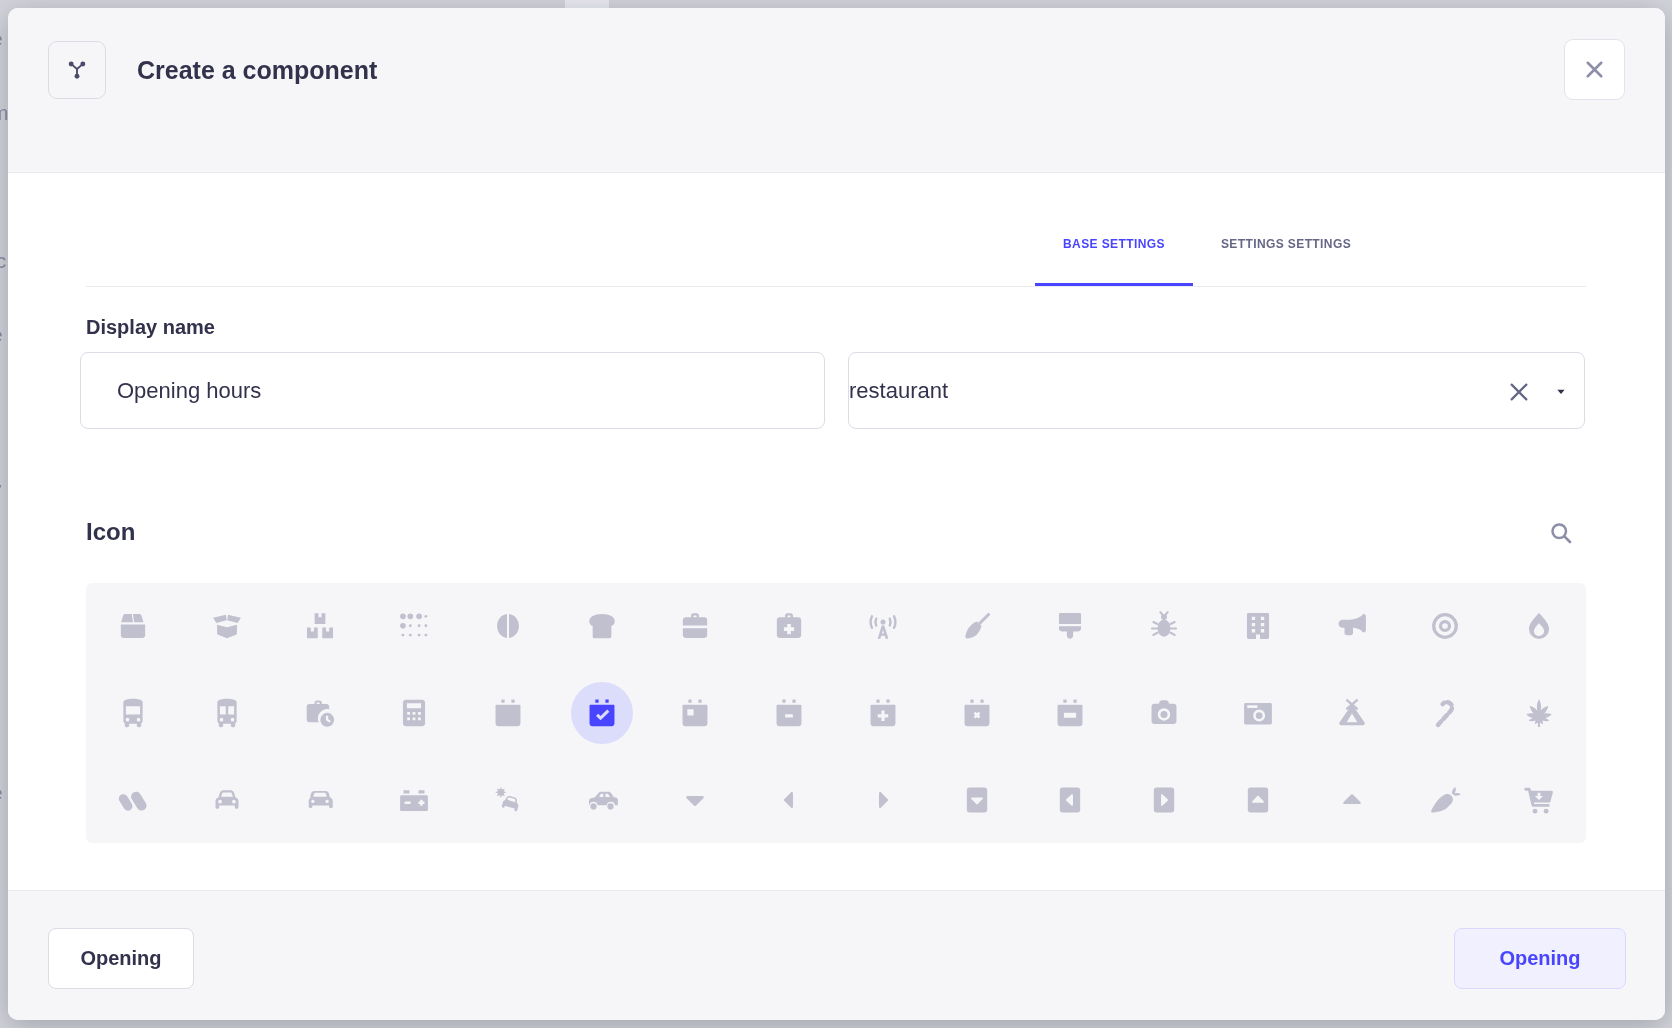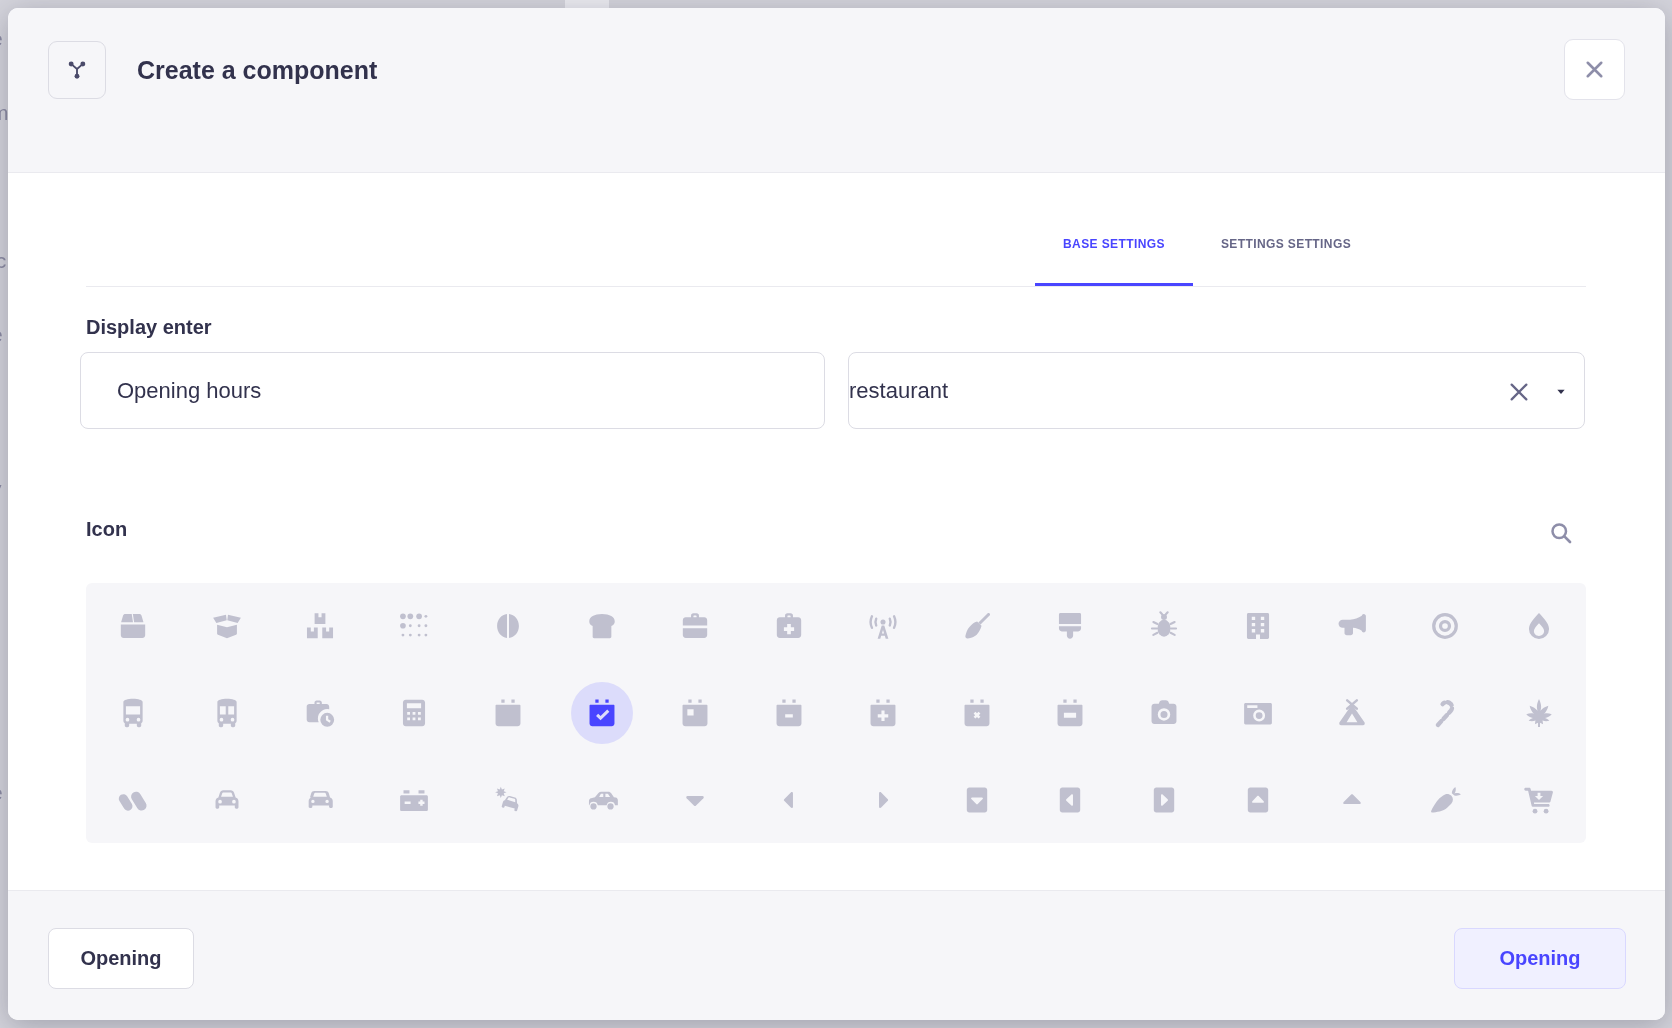--- a/index.html
+++ b/index.html
@@ -37,21 +37,21 @@
   .text-input{position:absolute;top:344px;left:72px;width:745px;height:77px;
        border:1px solid var(--border);border-radius:8px;background:#fff;
        font-size:22px;color:var(--text);padding:0 20px 0 36px;outline:none;
        font-family:"Liberation Sans",sans-serif}
   .select{position:absolute;top:344px;left:840px;width:737px;height:77px;
        border:1px solid var(--border);border-radius:8px;background:#fff;
        display:flex;align-items:center;cursor:pointer}
   .select .val{font-size:22px}
   .sel-clear{position:absolute;left:654px;top:23px;width:32px;height:32px;color:#666687;cursor:pointer}
   .sel-caret{position:absolute;left:704px;top:31px;width:16px;height:16px;color:#32324d;cursor:pointer}
-  .icon-label{position:absolute;left:78px;top:510px;font-size:20px;font-weight:bold}
+  .icon-label{position:absolute;left:78px;top:510px;font-size:24px;font-weight:bold}
   .search-btn{position:absolute;left:1538px;top:510px;width:30px;height:30px;color:#8e8ea9;cursor:pointer}
   .panel{position:absolute;left:78px;top:575px;width:1500px;height:260px;background:var(--surface);border-radius:6px}
   .grid{display:grid;grid-template-columns:repeat(16,1fr);grid-template-rows:repeat(3,1fr);
         width:100%;height:100%}
   .cell{display:flex;align-items:center;justify-content:center;color:var(--icon);cursor:pointer}
   .cell .wrap{width:62px;height:62px;border-radius:50%;display:flex;align-items:center;justify-content:center}
   .cell.sel{color:var(--primary)}
   .cell.sel .wrap{background:var(--selcirc)}
   .footer{position:absolute;left:0;right:0;top:882px;height:130px;background:var(--surface);
           border-top:1px solid var(--line)}
@@ -93,21 +93,21 @@
       </svg>
     </div>
   </div>
 
   <div class="tabs">
     <div class="tab active">BASE SETTINGS</div>
     <div class="tab">SETTINGS SETTINGS</div>
   </div>
   <div class="divider"></div>
 
-  <div class="field-label" id="label-display">Display enter</div>
+  <div class="field-label" id="label-display">Display name</div>
   <input class="text-input" value="Opening hours" style="">
 
   <div class="select">
     <span class="val">restaurant</span>
     <span class="sel-clear">
       <svg viewBox="0 0 24 24" width="32" height="32">
         <path d="M6.5 6.5 17.5 17.5M17.5 6.5 6.5 17.5" stroke="currentColor" stroke-width="1.7" stroke-linecap="round" fill="none"></path>
       </svg>
     </span>
     <span class="sel-caret">

